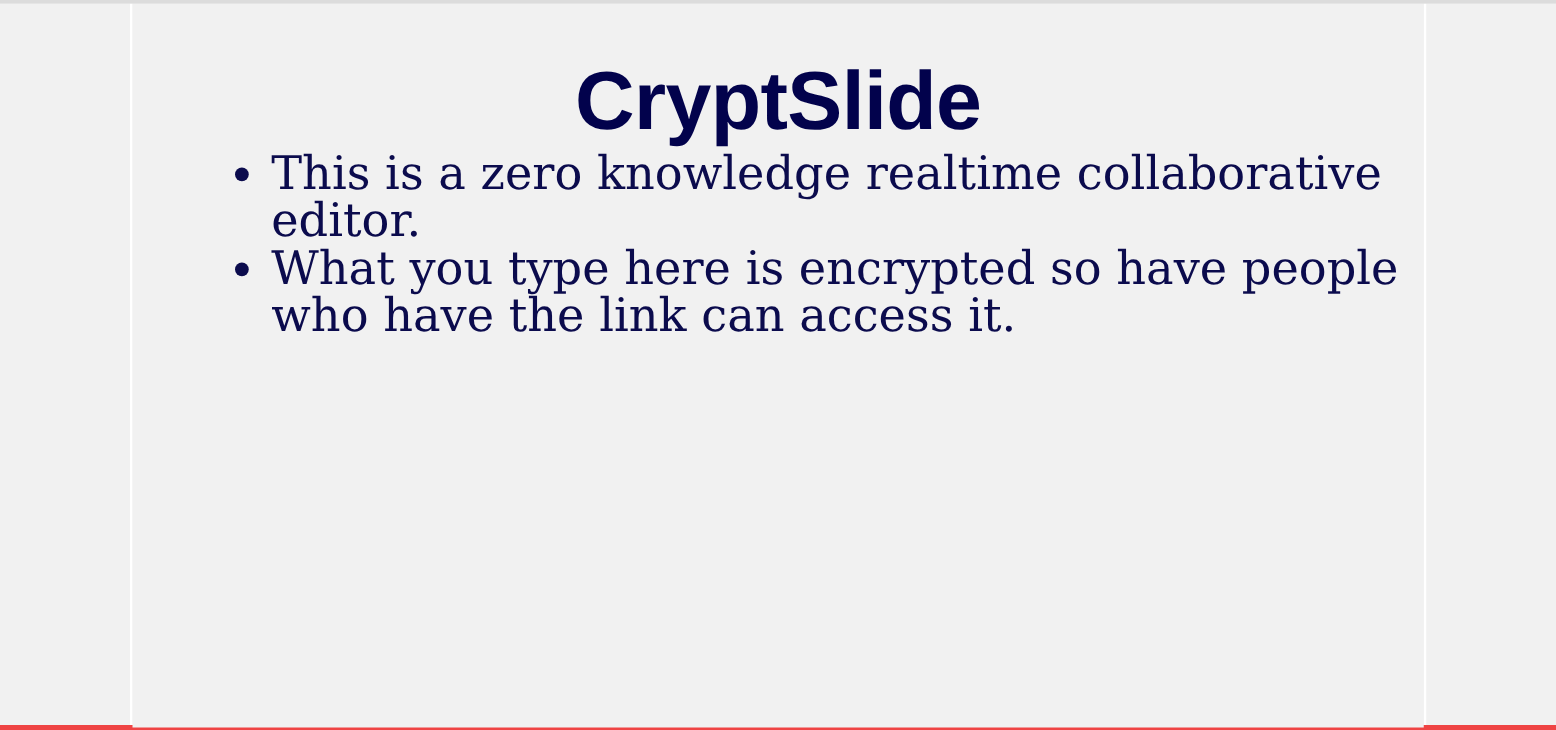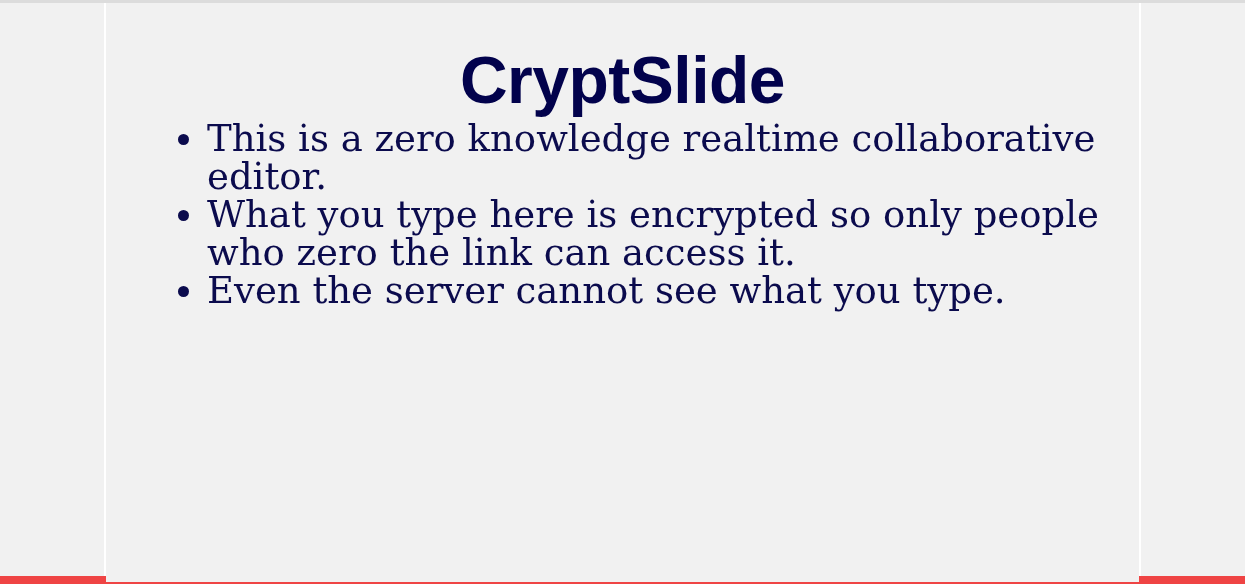--- a/index.html
+++ b/index.html
@@ -16,21 +16,21 @@
   }
 
   
   #app-root {
     position: relative;
     width: 1245px;
     height: 584px;
     background: #f1f1f1;
     box-sizing: border-box;
     border-top: 3px solid #dcdcdc;
-    border-bottom: 8px solid #ef4444;
+    border-bottom: 4px solid #ef4444;
   }
 
   
   .gutter {
     position: absolute;
     top: 0;
     bottom: 0;
     background: #f1f1f1;
   }
   .gutter-left  { left: 0;  width: 104px; }
@@ -71,21 +71,21 @@
     font-size: 66px;
     line-height: 78px;
     letter-spacing: -0.5px;
     color: #02024c;
     white-space: nowrap;
   }
 
   #slide-bullets {
     position: absolute;
     top: 117px;
-    left: 30px;
+    left: 40px;
     right: 20px;
     margin: 0;
     padding: 0;
     list-style: none;
     font-family: "DejaVu Serif", "Liberation Serif", serif;
     font-size: 37px;
     line-height: 38px;
     color: #0b0b4d;
   }
 
@@ -129,25 +129,21 @@
 
     <ul id="slide-bullets">
 
       <li>
         <span class="bullet-marker"></span>
         <span class="bullet-text">This is a zero knowledge realtime collaborative editor.</span>
       </li>
 
       <li>
         <span class="bullet-marker"></span>
-        <span class="bullet-text">What you type here is encrypted so only people who zero the link can access it.</span>
+        <span class="bullet-text">What you type here is encrypted so have people who have the link can access it.</span>
       </li>
 
-      <li>
-        <span class="bullet-marker"></span>
-        <span class="bullet-text">Even the server cannot see what you type.</span>
-      </li>
 
 
     </ul>
 
   </div>
 </div>
 
 </body></html>

